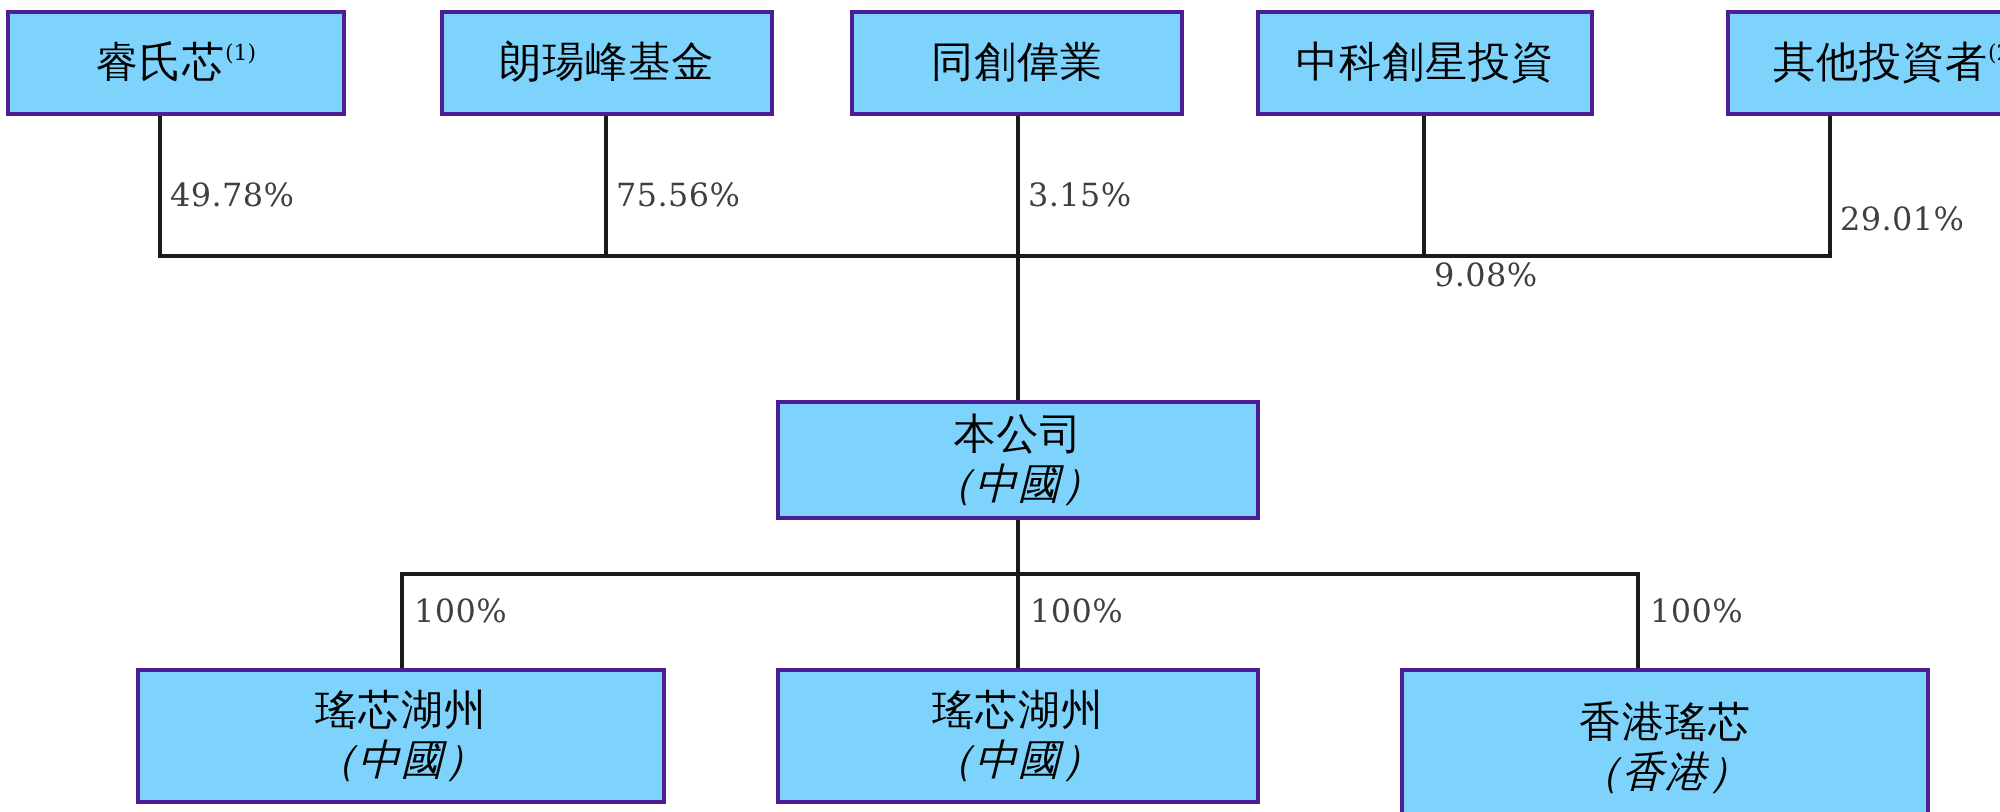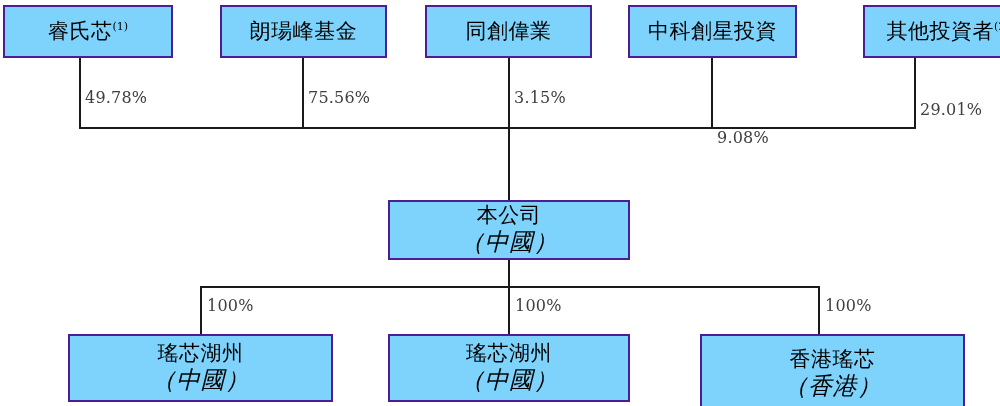--- a/index.html
+++ b/index.html
@@ -26,21 +26,21 @@
     justify-content: center;
     line-height: 1.18;
     color: #000000;
   }
   .node-name {
     font-size: 21px;
     letter-spacing: 0.5px;
     white-space: nowrap;
   }
   .node-region {
-    font-size: 24px;
+    font-size: 21px;
     font-style: italic;
     letter-spacing: 0.5px;
     white-space: nowrap;
   }
   .sup {
     font-size: 11px;
     vertical-align: super;
     font-style: normal;
     letter-spacing: 0;
   }

